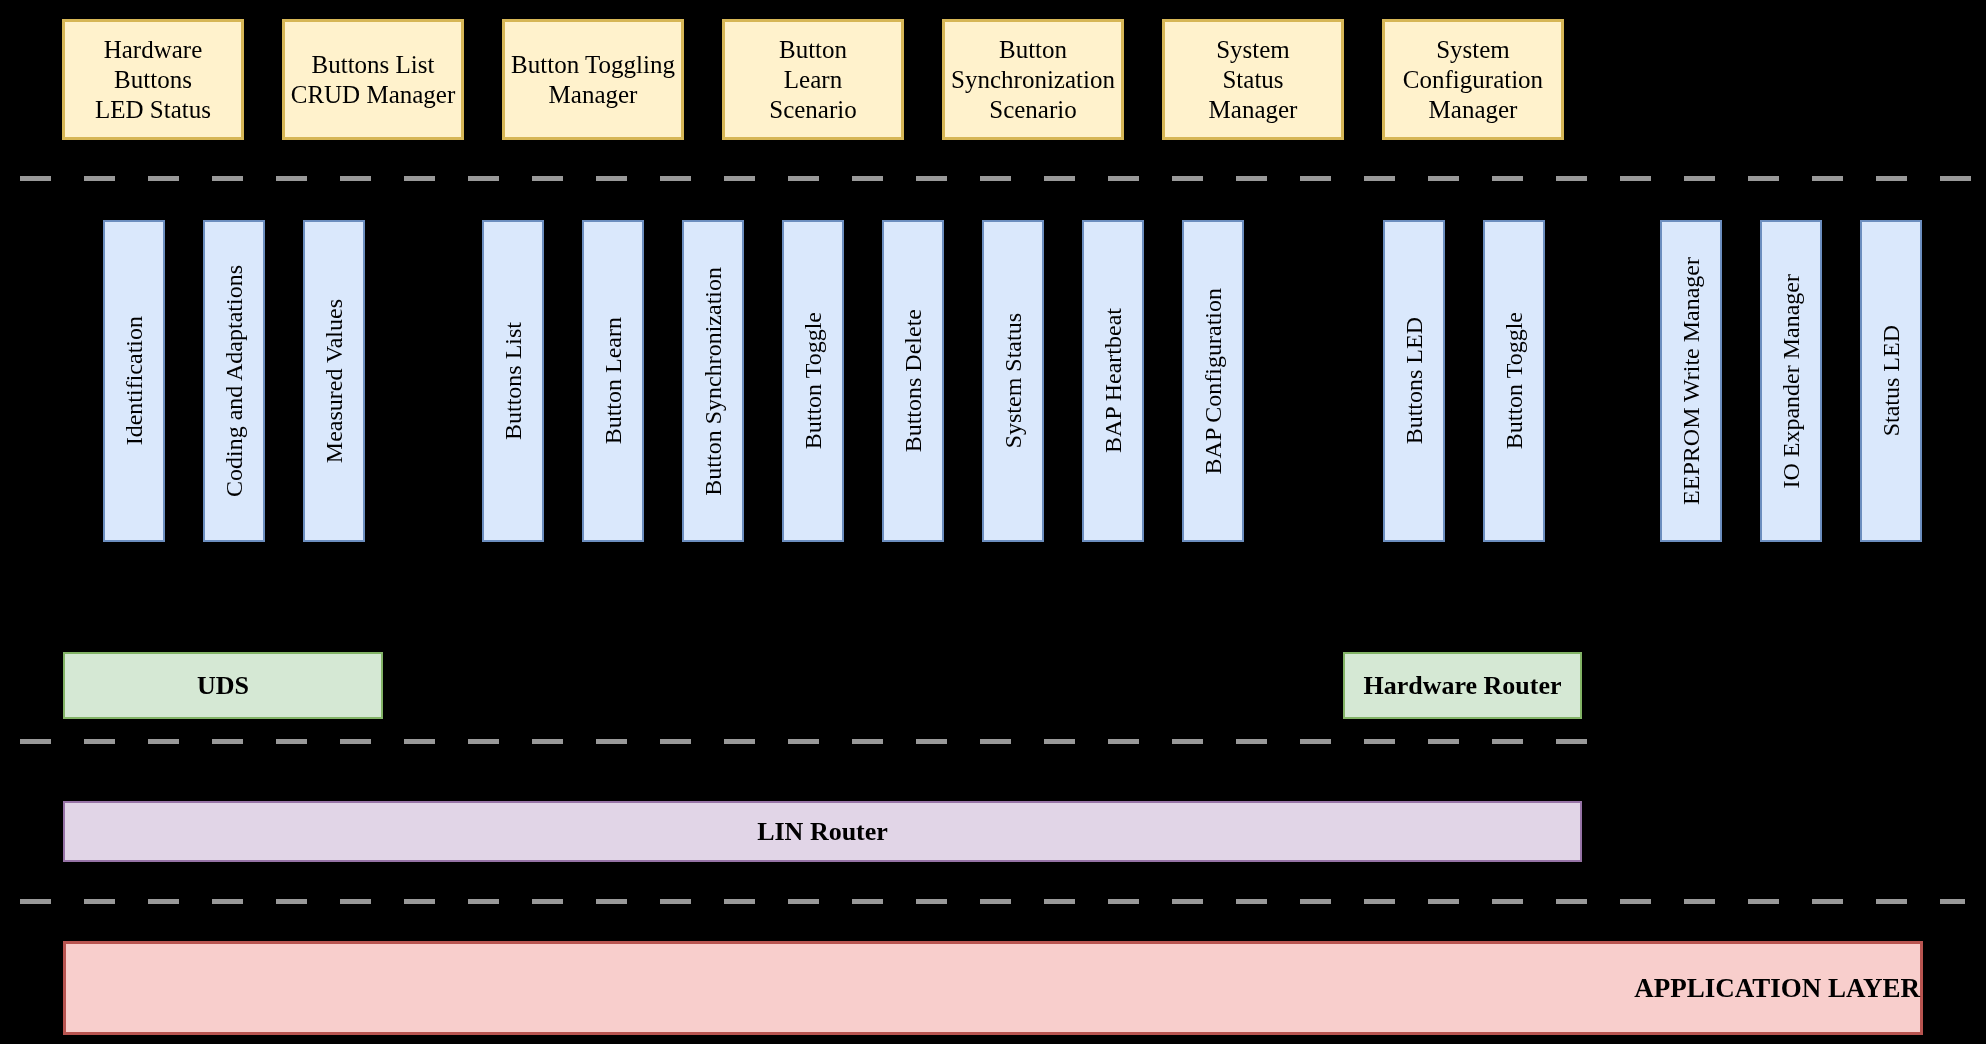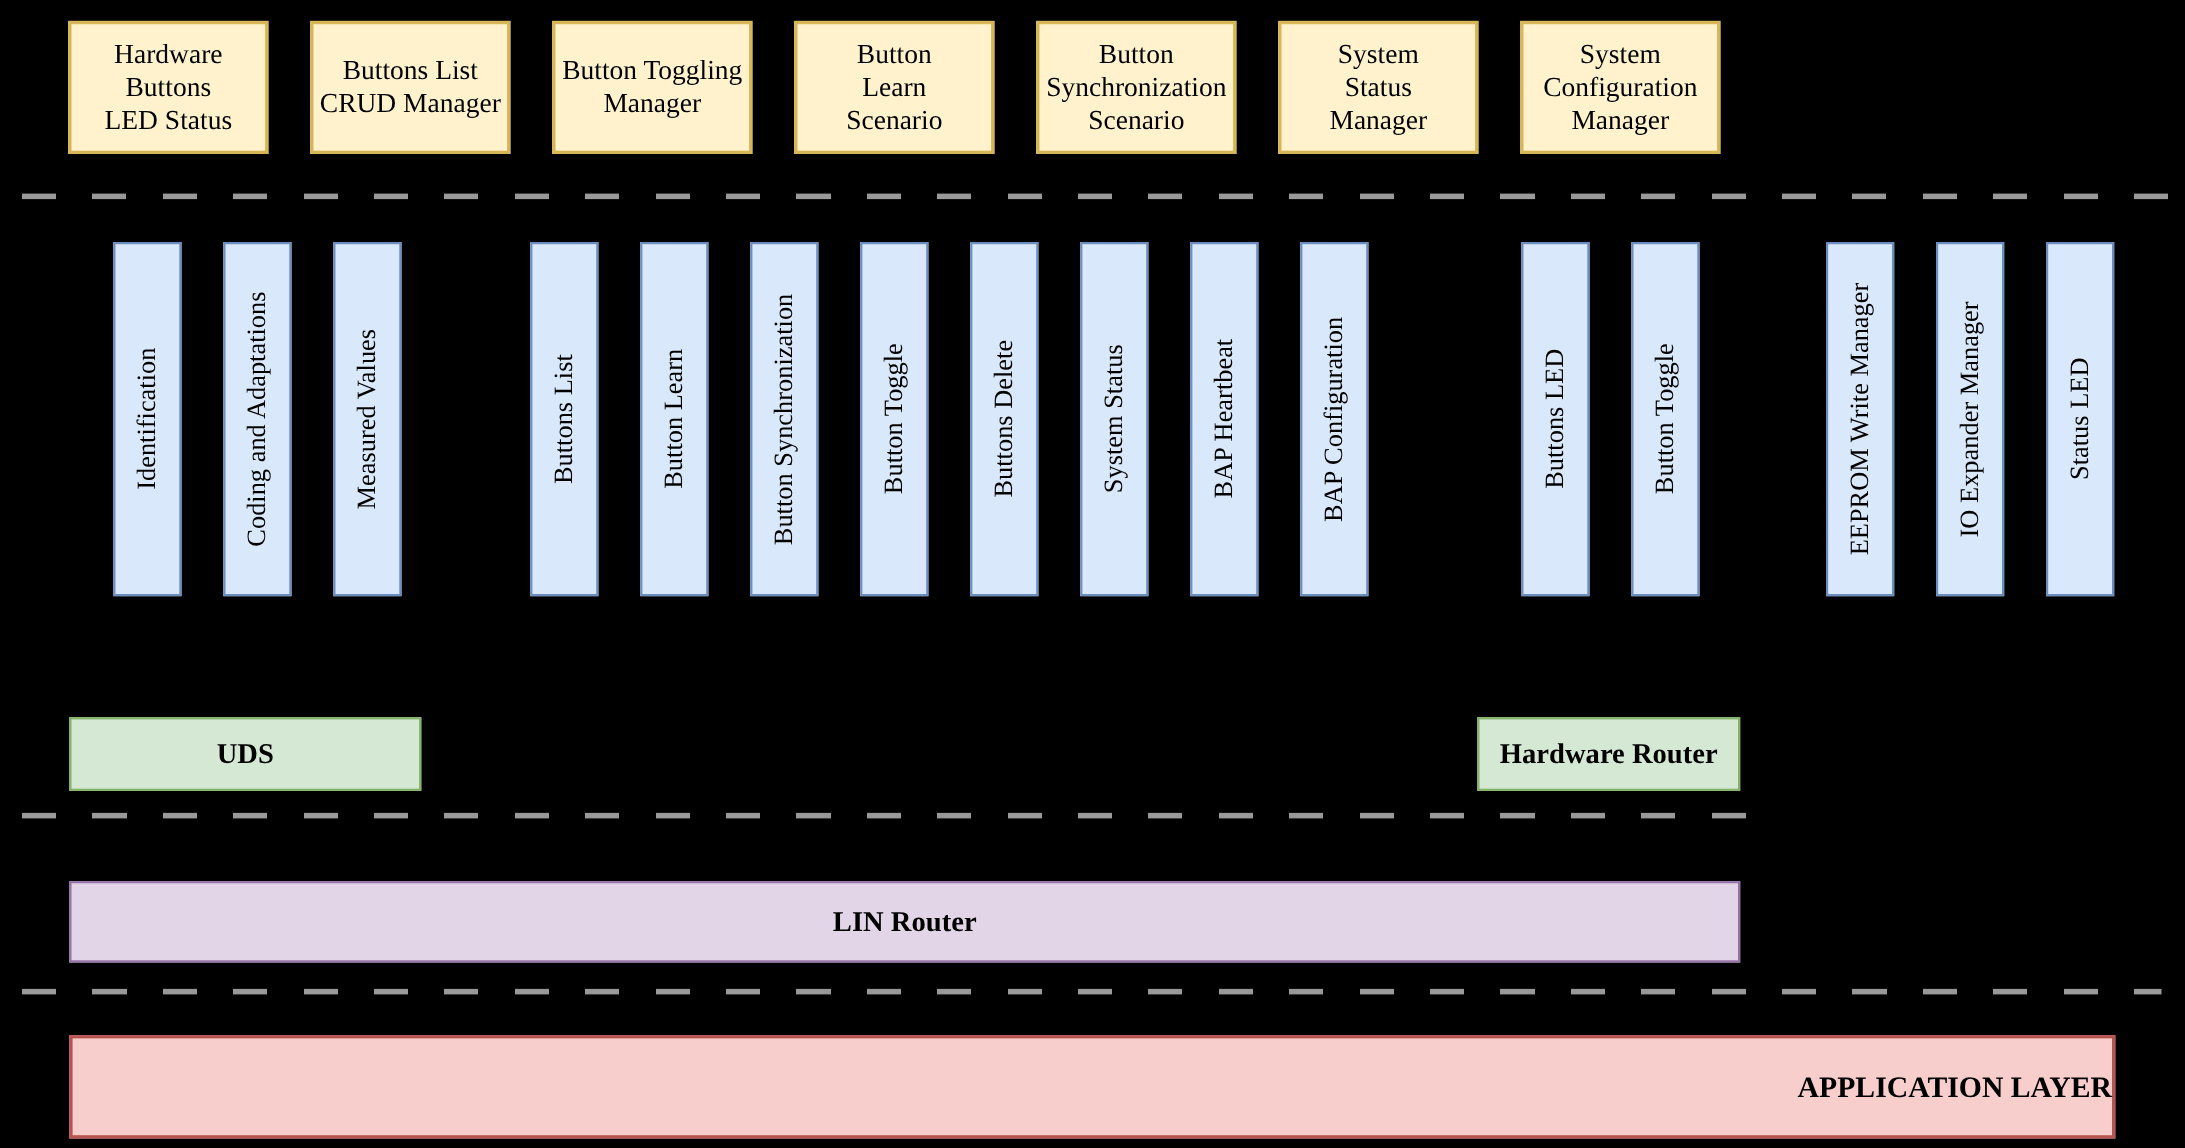--- a/index.html
+++ b/index.html
@@ -76,21 +76,21 @@
   }
   #p-uds { left: 63px;   width: 320px; }
   #p-bap { left: 465px;  width: 797px; }
   #p-hw  { left: 1343px; width: 239px; }
   
   #router {
     position: absolute;
     left: 63px;
     top: 801px;
     width: 1519px;
-    height: 74px;
+    height: 61px;
     background: var(--router-fill);
     border: 2px solid var(--router-border);
     font-weight: bold;
     font-size: 26px;
   }
   
   #applayer {
     position: absolute;
     left: 63px;
     top: 941px;

